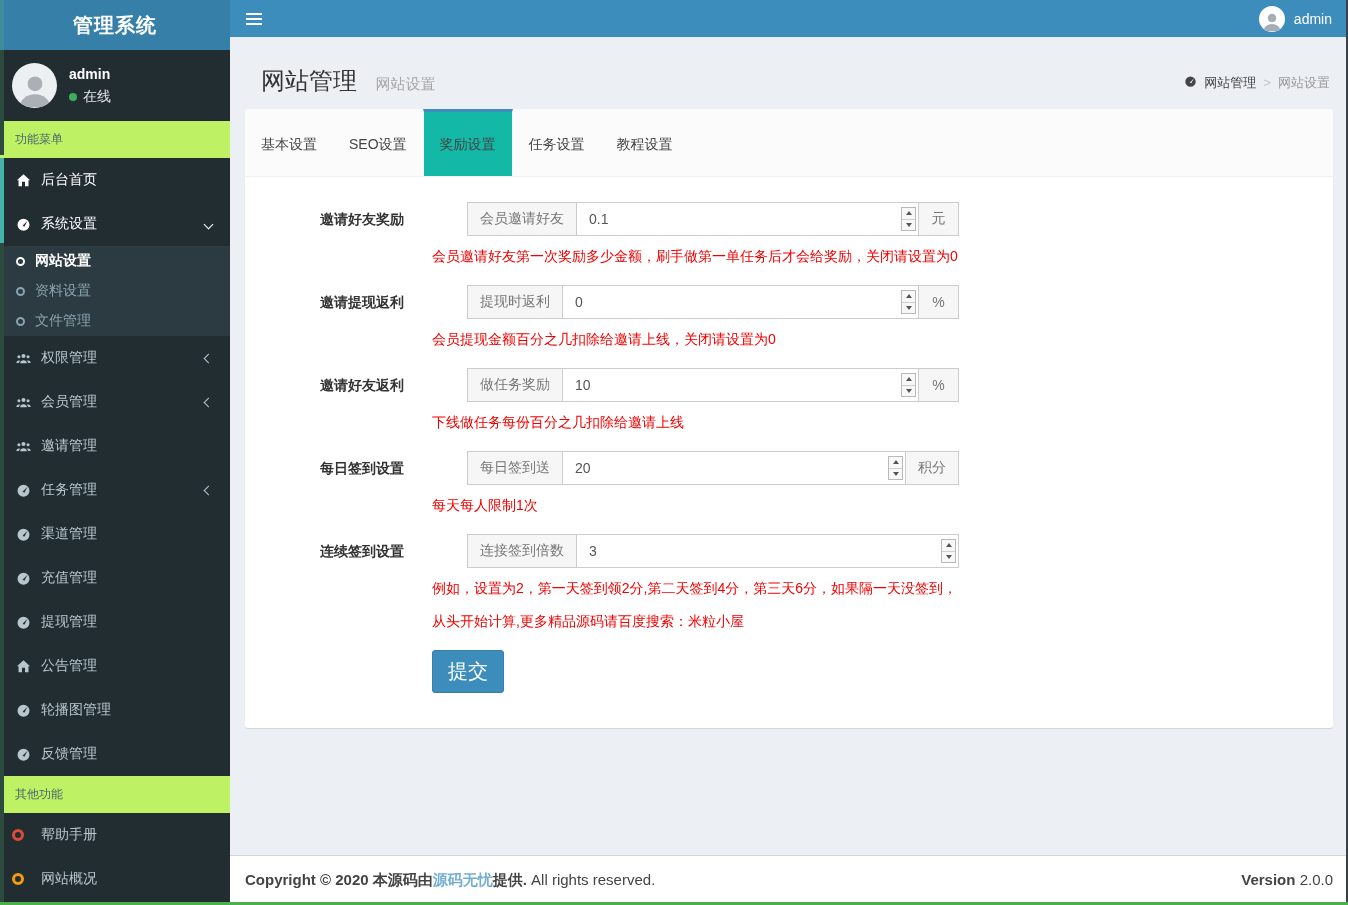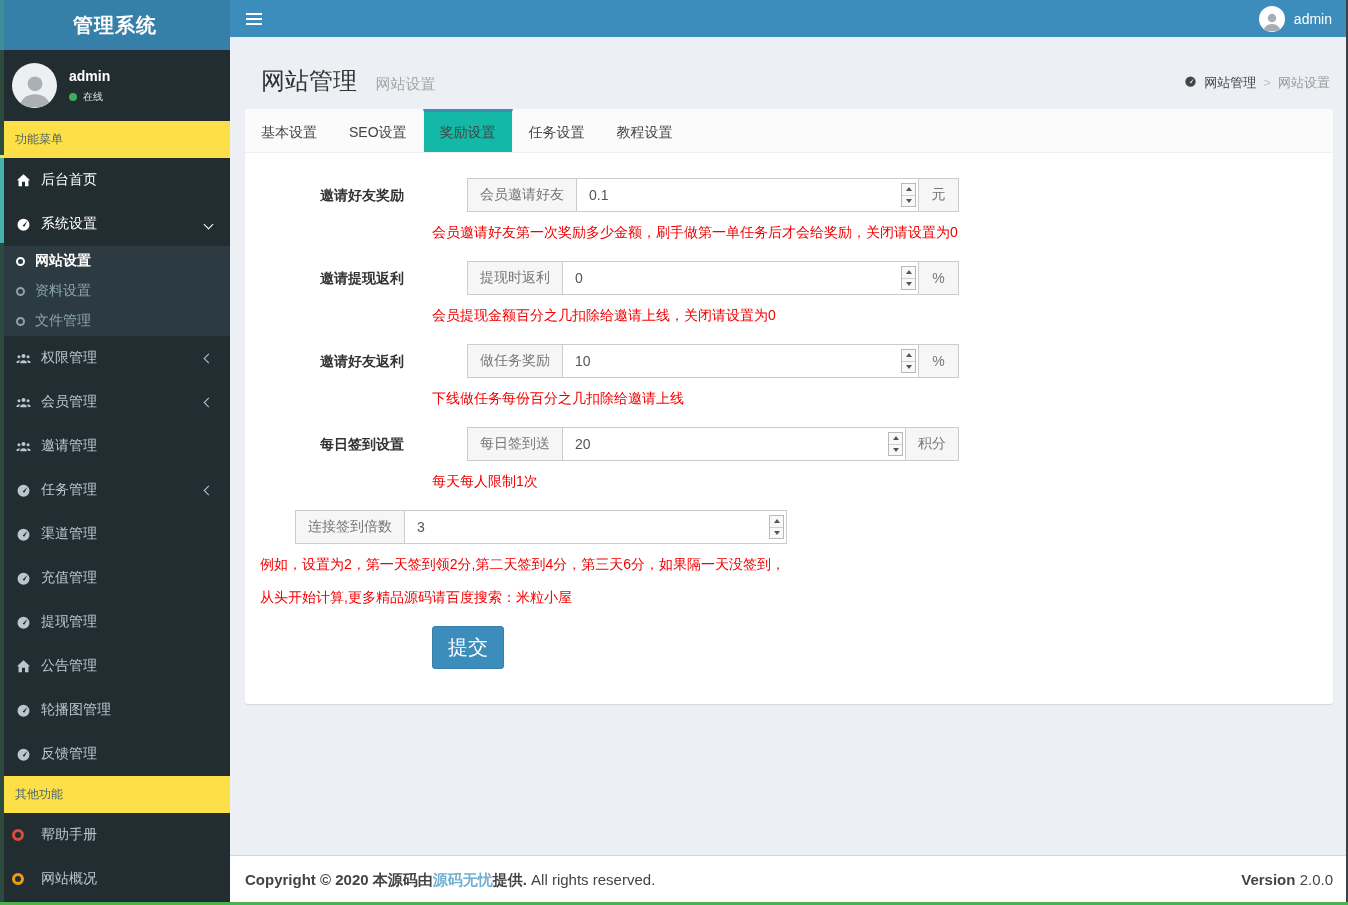--- a/index.html
+++ b/index.html
@@ -17,23 +17,23 @@
   .nav-avatar { width:26px; height:26px; border-radius:50%; background:#fff; overflow:hidden; display:flex; align-items:flex-end; justify-content:center; }
   .nav-avatar svg { width:22px; height:22px; }
   .nav-user span { color:#fff; font-size:14px; }
 
   
   .sidebar { position:absolute; top:50px; left:0; bottom:0; width:230px; background:#222d32; z-index:30; }
   .user-panel { display:flex; gap:12px; padding:13px 12px; align-items:center; }
   .big-avatar { width:45px; height:45px; border-radius:50%; background:#edf0f2; overflow:hidden; display:flex; align-items:flex-end; justify-content:center; flex:none; }
   .big-avatar svg { width:38px; height:38px; }
   .up-name { color:#fff; font-size:14px; font-weight:600; margin-bottom:6px; }
-  .up-status { color:#dfe4e6; font-size:10px; display:flex; align-items:center; gap:6px; }
+  .up-status { color:#dfe4e6; font-size:14px; display:flex; align-items:center; gap:6px; }
   .dot { width:8px; height:8px; border-radius:50%; background:#3fae5a; display:inline-block; }
-  .menu-header { background:#fde047; color:#4b646f; font-size:12px; padding:10px 15px; }
+  .menu-header { background:#bef264; color:#4b646f; font-size:12px; padding:10px 15px; }
   .menu-item { position:relative; height:44px; display:flex; align-items:center; padding-left:15px; color:#b8c7ce; cursor:pointer; }
   .menu-item.active { color:#fff; }
   .menu-item.active::before { content:''; position:absolute; left:0; top:0; bottom:0; width:4px; background:#44b3ae; }
   .mi-icon { width:17px; margin-right:9px; display:flex; justify-content:center; }
   .mi-icon svg { width:15px; height:15px; }
   .chev { width:7px; height:7px; border:solid currentColor; border-width:0 1.5px 1.5px 0; display:inline-block; position:absolute; right:18px; }
   .chev.down { transform:rotate(45deg); }
   .chev.left { transform:rotate(135deg); }
   .submenu { background:#2c3b41; }
   .submenu-item { height:30px; display:flex; align-items:center; padding-left:16px; color:#8aa4af; font-size:14px; cursor:pointer; }
@@ -58,21 +58,21 @@
   .page-title { font-size:24px; font-weight:400; color:#333; display:inline; }
   .page-subtitle { font-size:15px; color:#a6a6a6; margin-left:10px; }
   .breadcrumb { position:absolute; top:24px; right:18px; display:flex; align-items:center; gap:7px; font-size:13px; }
   .breadcrumb .bc-icon svg { width:13px; height:13px; }
   .bc-link { color:#444; cursor:pointer; }
   .bc-sep { color:#c3c3c3; }
   .bc-current { color:#999; }
 
   .box { margin:0 15px; background:#fff; border-radius:3px; box-shadow:0 1px 1px rgba(0,0,0,0.1); }
   .tab-nav { display:flex; background:#fbfbfb; border-bottom:1px solid #f0f0f0; border-radius:3px 3px 0 0; }
-  .tab { padding:0 16px; line-height:40px; border-top:3px solid transparent; color:#444; font-size:14px; cursor:pointer; }
+  .tab { padding:12px 16px; line-height:40px; border-top:3px solid transparent; color:#444; font-size:14px; cursor:pointer; }
   .tab.active { background:#14b8a6; border-top-color:#3c8dbc; border-left:1px solid #f4f4f4; border-right:1px solid #f4f4f4; }
   .tab-content { padding:25px 15px 35px; }
 
   .frow { display:flex; margin-bottom:16px; }
   .flabel { width:144px; margin-right:28px; text-align:right; font-weight:bold; color:#333; line-height:34px; flex:none; }
   .fmain { display:flex; flex-direction:column; }
   .igroup { display:flex; width:527px; height:34px;padding-left:35px; }
   .addon { border:1px solid #ccc; background:#f6f6f6; color:#777; padding:0 12px; display:flex; align-items:center; white-space:nowrap; }
   .addon.prefix { border-right:0; }
   .addon.unit { border-left:0; min-width:40px; justify-content:center; }
@@ -375,20 +375,21 @@
                       <span class="up"></span>
                       <span class="dn"></span>
                     </span>
                   </div>
                   <span class="addon unit">积分</span>
                 </div>
                 <div class="help">每天每人限制1次</div>
               </div>
             </div>
             <div class="frow">
+              <div class="flabel">连续签到设置</div>
               <div class="fmain">
                 <div class="igroup">
                   <span class="addon prefix">连接签到倍数</span>
                   <div class="field">
                     <span>3</span>
                     <span class="spin">
                       <span class="up"></span>
                       <span class="dn"></span>
                     </span>
                   </div>

